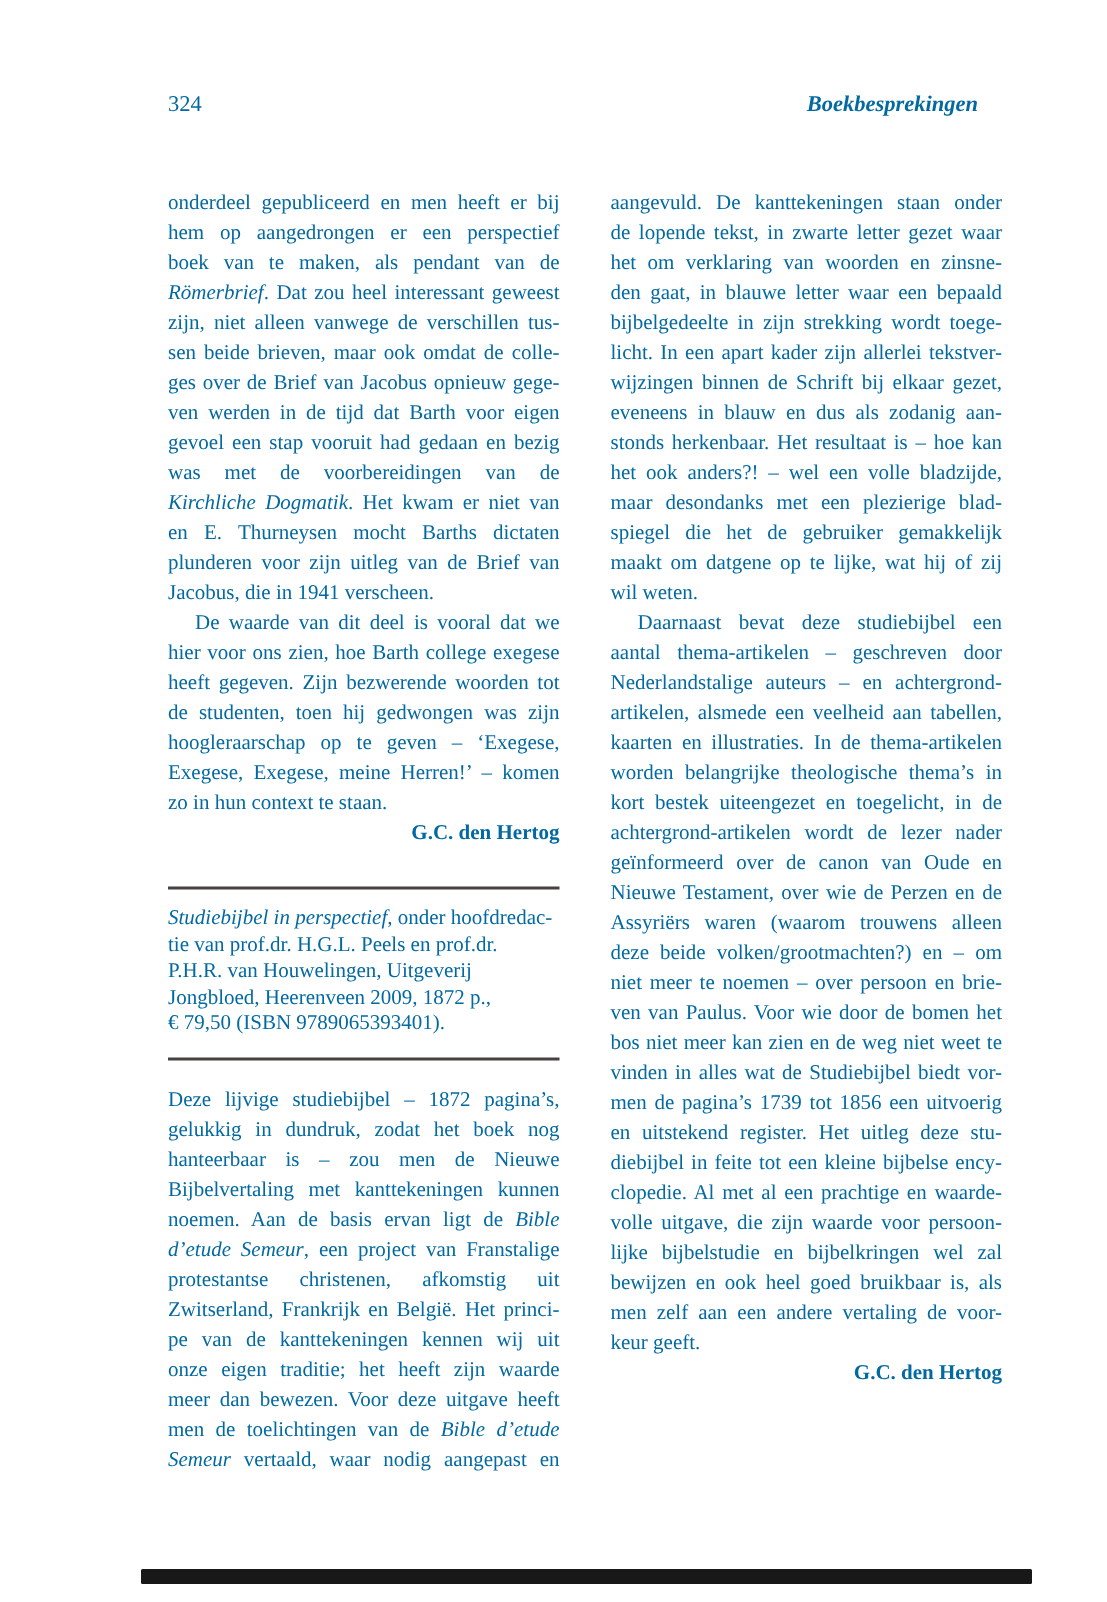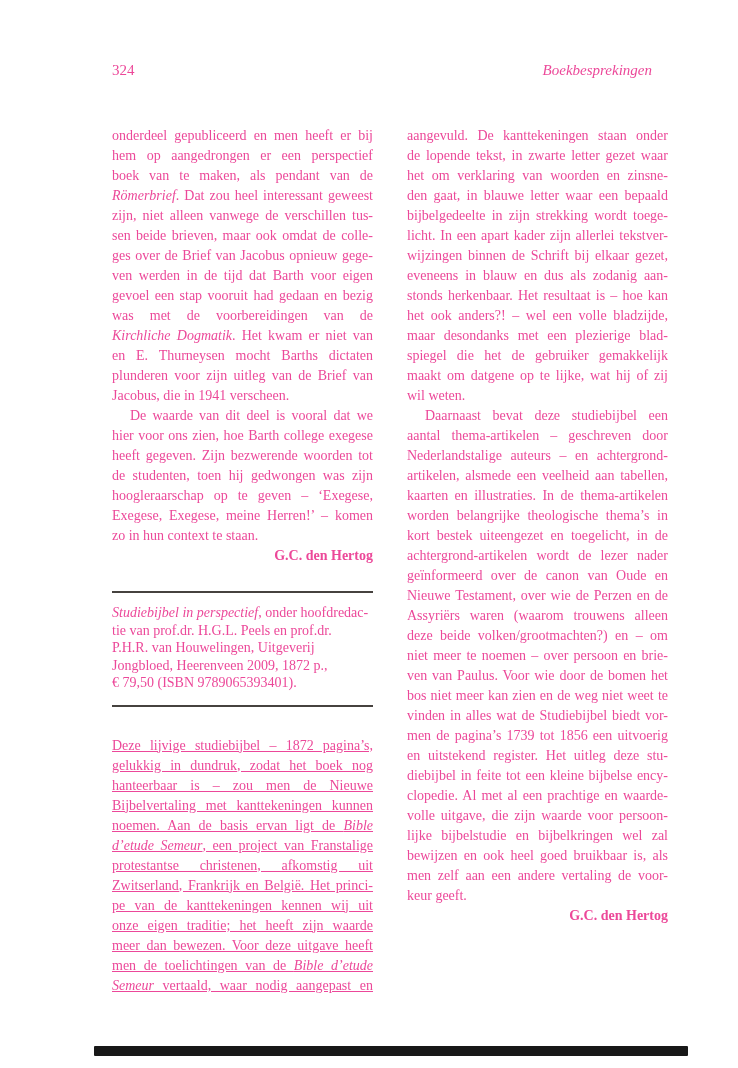--- a/index.html
+++ b/index.html
@@ -7,50 +7,50 @@
     position:relative; width:738px; height:1068px; margin:0 auto;
     background:#ffffff; overflow:hidden;
     font-family:"Liberation Serif","DejaVu Serif",serif;
     color:#36312d;
   }
   .running-head {
     position:absolute; top:62px; left:112px; width:540px;
     display:flex; justify-content:space-between; align-items:baseline;
     font-size:15px;
   }
-  .running-title { font-style:italic; }
+  .running-title { font-style:italic;font-weight:bold; }
   .columns {
     position:absolute; top:126px; left:112px; width:540px;
     display:grid; grid-template-columns:261px 261px; column-gap:34px;
   }
   .col { width:261px; }
   .para .line, .signature {
     font-size:14px; line-height:20px; white-space:normal;
   }
   .line { text-align:left; }
   .line.j { text-align:justify; text-align-last:justify; }
   .line.ind { text-indent:18px; }
   .it { font-style:italic; }
   .signature { text-align:right;font-weight:bold; }
   .rule {
     height:2px; background:#46423f; margin-top:25px; margin-bottom:0;
   }
   .citation { margin-top:11px; }
   .citation .line { font-size:14px; line-height:17.5px; text-align:left; }
   .citation + .rule { margin-top:13px; }
-  .para.after-rule { margin-top:29px;text-decoration:underline; }
+  .para.after-rule { margin-top:17px; }
   .scan-bar {
     position:absolute; left:94px; top:1046px; width:594px; height:10px;
     border-radius:1px;
   }
 </style>
 </head>
 <body>
 
-<div class="page" style="background: rgb(255, 255, 255); color: #ec4899;">
+<div class="page" style="background: rgb(255, 255, 255); color: #0369a1;">
   <div class="running-head">
     <span class="page-number">324</span>
     <span class="running-title">Boekbesprekingen</span>
   </div>
   <div class="columns">
     <div class="col" id="col-left">
         <div class="para">
           <div class="line j">onderdeel gepubliceerd en men heeft er bij</div>
           <div class="line j">hem op aangedrongen er een perspectief</div>
           <div class="line j">boek van te maken, als pendant van de</div>

